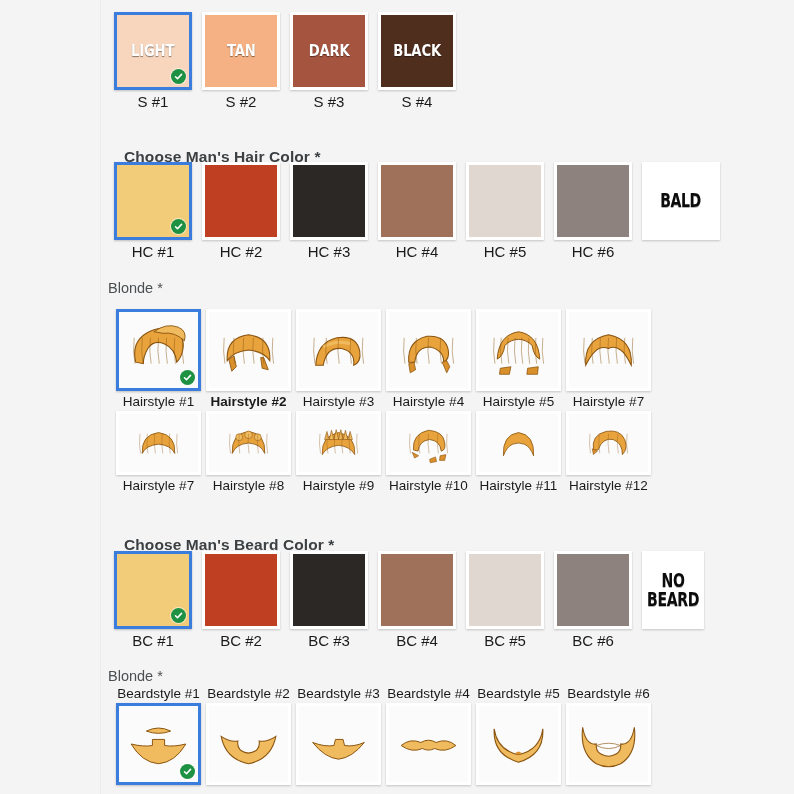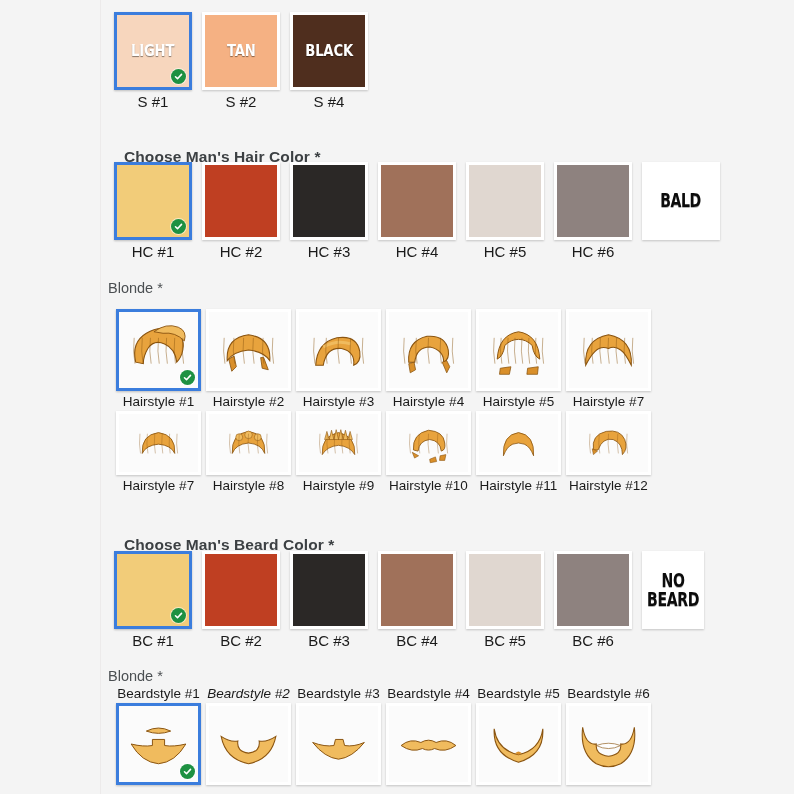--- a/index.html
+++ b/index.html
@@ -162,20 +162,28 @@
         <div class="opt">
           <div class="tile" style="width: 78px; height: 78px;">
             <div class="swatch" style="background: rgb(245, 177, 131);">
               <div class="sw-label">TAN</div>
             </div>
           </div>
           <div class="caption">S #2</div>
         </div>
         <div class="opt">
           <div class="tile" style="width: 78px; height: 78px;">
+            <div class="swatch" style="background: rgb(164, 84, 63);">
+              <div class="sw-label">DARK</div>
+            </div>
+          </div>
+          <div class="caption">S #3</div>
+        </div>
+        <div class="opt">
+          <div class="tile" style="width: 78px; height: 78px;">
             <div class="swatch" style="background: rgb(79, 46, 30);">
               <div class="sw-label">BLACK</div>
             </div>
           </div>
           <div class="caption">S #4</div>
         </div>
       </div>
 
     <div class="section-title" style="position:absolute;left:0px;top:133px;">Choose Man's Hair Color *</div>
     <div class="row" id="haircolor-row" style="position:absolute;left:6px;top:162px;gap:10px;">
@@ -246,21 +254,21 @@
               <path d="M82 34 Q 80 52 83 68" stroke="#8a5410" stroke-width="1.1" fill="none" opacity=".55"></path>
             </svg>
             <div class="check">
               <svg width="9" height="9" viewBox="0 0 12 12">
                 <path d="M2 6.3 L4.7 9 L10 3.2" stroke="#ffffff" stroke-width="2.1" fill="none" stroke-linecap="round" stroke-linejoin="round"></path>
               </svg>
             </div>
           </div>
           <div class="caption small">Hairstyle #1</div>
         </div>
-        <div class="opt" style="width: 89px;">
+        <div class="opt" style="width: 89px; font-weight: bold;">
           <div class="tile" style="width: 85px; height: 82px; background: rgb(251, 251, 251);">
             <svg class="art" viewBox="0 0 100 100" xmlns="http://www.w3.org/2000/svg">
               <path d="M22 64 Q20 34 50 30 Q80 34 78 64 Q70 52 50 50 Q30 52 22 64 Z" fill="#e8a33d" stroke="#8a5410" stroke-width="1.4"></path>
         <path d="M24 62 L28 78 L34 72 L31 58 Z" fill="#d98f2a" stroke="#8a5410" stroke-width="1.1"></path>
         <path d="M70 60 L76 76 L68 74 L66 60 Z" fill="#d98f2a" stroke="#8a5410" stroke-width="1.1"></path>
         <path d="M18 34 Q 16 52 19 68" stroke="#8a5410" stroke-width="1.1" fill="none" opacity=".55"></path>
               <path d="M30.8 34 Q 28.8 52 31.8 68" stroke="#8a5410" stroke-width="1.1" fill="none" opacity=".55"></path>
               <path d="M43.6 34 Q 41.6 52 44.6 68" stroke="#8a5410" stroke-width="1.1" fill="none" opacity=".55"></path>
               <path d="M56.400000000000006 34 Q 54.400000000000006 52 57.400000000000006 68" stroke="#8a5410" stroke-width="1.1" fill="none" opacity=".55"></path>
               <path d="M69.2 34 Q 67.2 52 70.2 68" stroke="#8a5410" stroke-width="1.1" fill="none" opacity=".55"></path>
@@ -480,21 +488,21 @@
               <path d="M34 33 Q50 25 66 33 Q50 39 34 33 Z" fill="#f0bb5e" stroke="#8a5410" stroke-width="1.3"></path>
         <path d="M14 50 Q30 54 42 52 L42 44 L58 44 L58 52 Q70 54 86 50 Q72 74 50 76 Q28 74 14 50 Z" fill="#f0bb5e" stroke="#8a5410" stroke-width="1.3"></path>
             </svg>
             <div class="check">
               <svg width="9" height="9" viewBox="0 0 12 12">
                 <path d="M2 6.3 L4.7 9 L10 3.2" stroke="#ffffff" stroke-width="2.1" fill="none" stroke-linecap="round" stroke-linejoin="round"></path>
               </svg>
             </div>
           </div>
         </div>
-        <div class="opt" style="width: 89px; font-style: italic;">
+        <div class="opt" style="width: 89px;">
           <div class="caption small top">Beardstyle #2</div>
           <div class="tile" style="width: 85px; height: 82px; background: rgb(251, 251, 251);">
             <svg class="art" viewBox="0 0 100 100" xmlns="http://www.w3.org/2000/svg">
               <path d="M14 40 Q20 70 50 76 Q80 70 86 40 Q74 48 64 46 Q66 60 50 62 Q34 60 36 46 Q26 48 14 40 Z" fill="#f0bb5e" stroke="#8a5410" stroke-width="1.4"></path>
             </svg>
           </div>
         </div>
         <div class="opt" style="width: 89px;">
           <div class="caption small top">Beardstyle #3</div>
           <div class="tile" style="width: 85px; height: 82px; background: rgb(251, 251, 251);">

